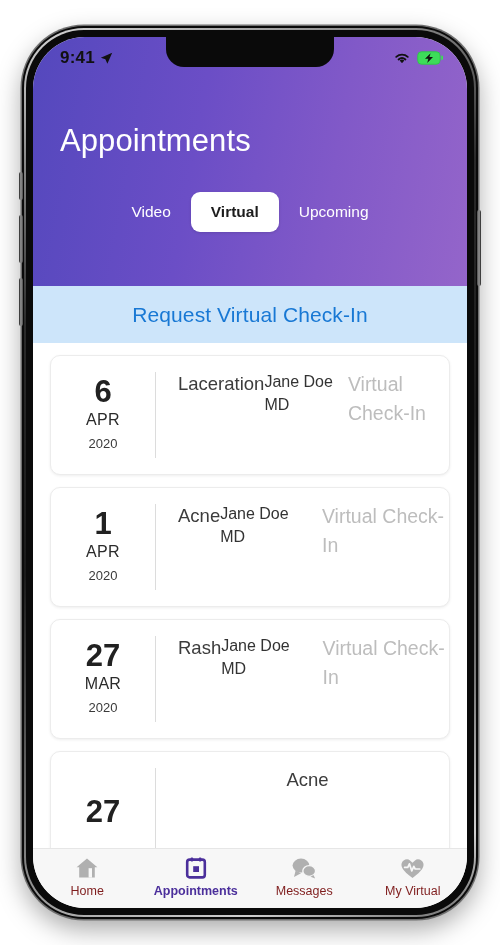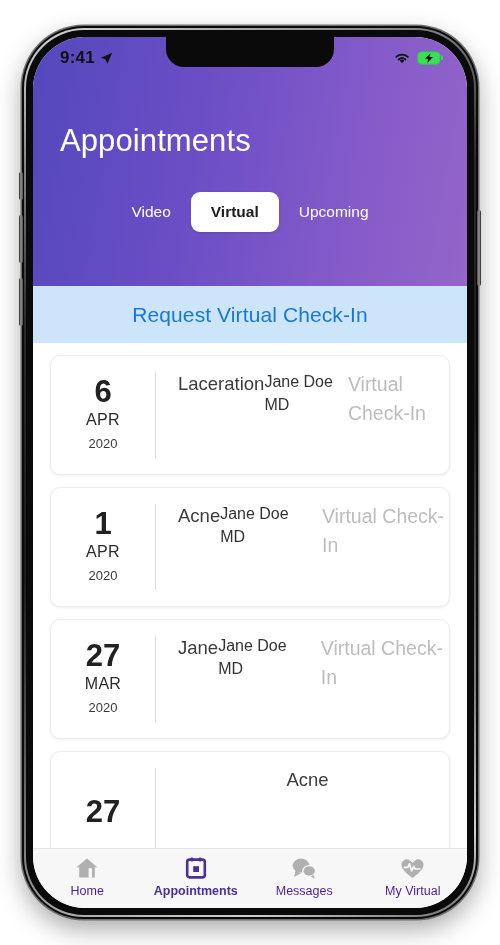--- a/index.html
+++ b/index.html
@@ -256,21 +256,21 @@
   .nav-item {
     flex: 1;
     display: flex;
     flex-direction: column;
     align-items: center;
     gap: 4px;
     cursor: pointer;
   }
   .nav-label {
     font-size: 12.5px;
-    color: #4c1d95;
+    color: #7f1d1d;
   }
   .nav-item.active .nav-label {
     color: #4b2f9b;
     font-weight: 700;
   }
   .nav-icon { height: 24px; display: flex; align-items: center; }
 </style>
 </head>
 <body>
 
@@ -355,21 +355,21 @@
       </div>
 
       <div class="card">
         <div class="card-date">
           <div class="date-day">27</div>
           <div class="date-month">MAR</div>
           <div class="date-year">2020</div>
         </div>
         <div class="card-divider"></div>
         <div class="card-body">
-          <div class="card-reason">Jane</div>
+          <div class="card-reason">Rash</div>
           <div class="card-doctor">Jane Doe MD</div>
           <div class="card-type">Virtual Check-In</div>
         </div>
       </div>
 
       <div class="card">
         <div class="card-date">
           <div class="date-day">27</div>
           <div class="date-month"></div>
           <div class="date-year"></div>

